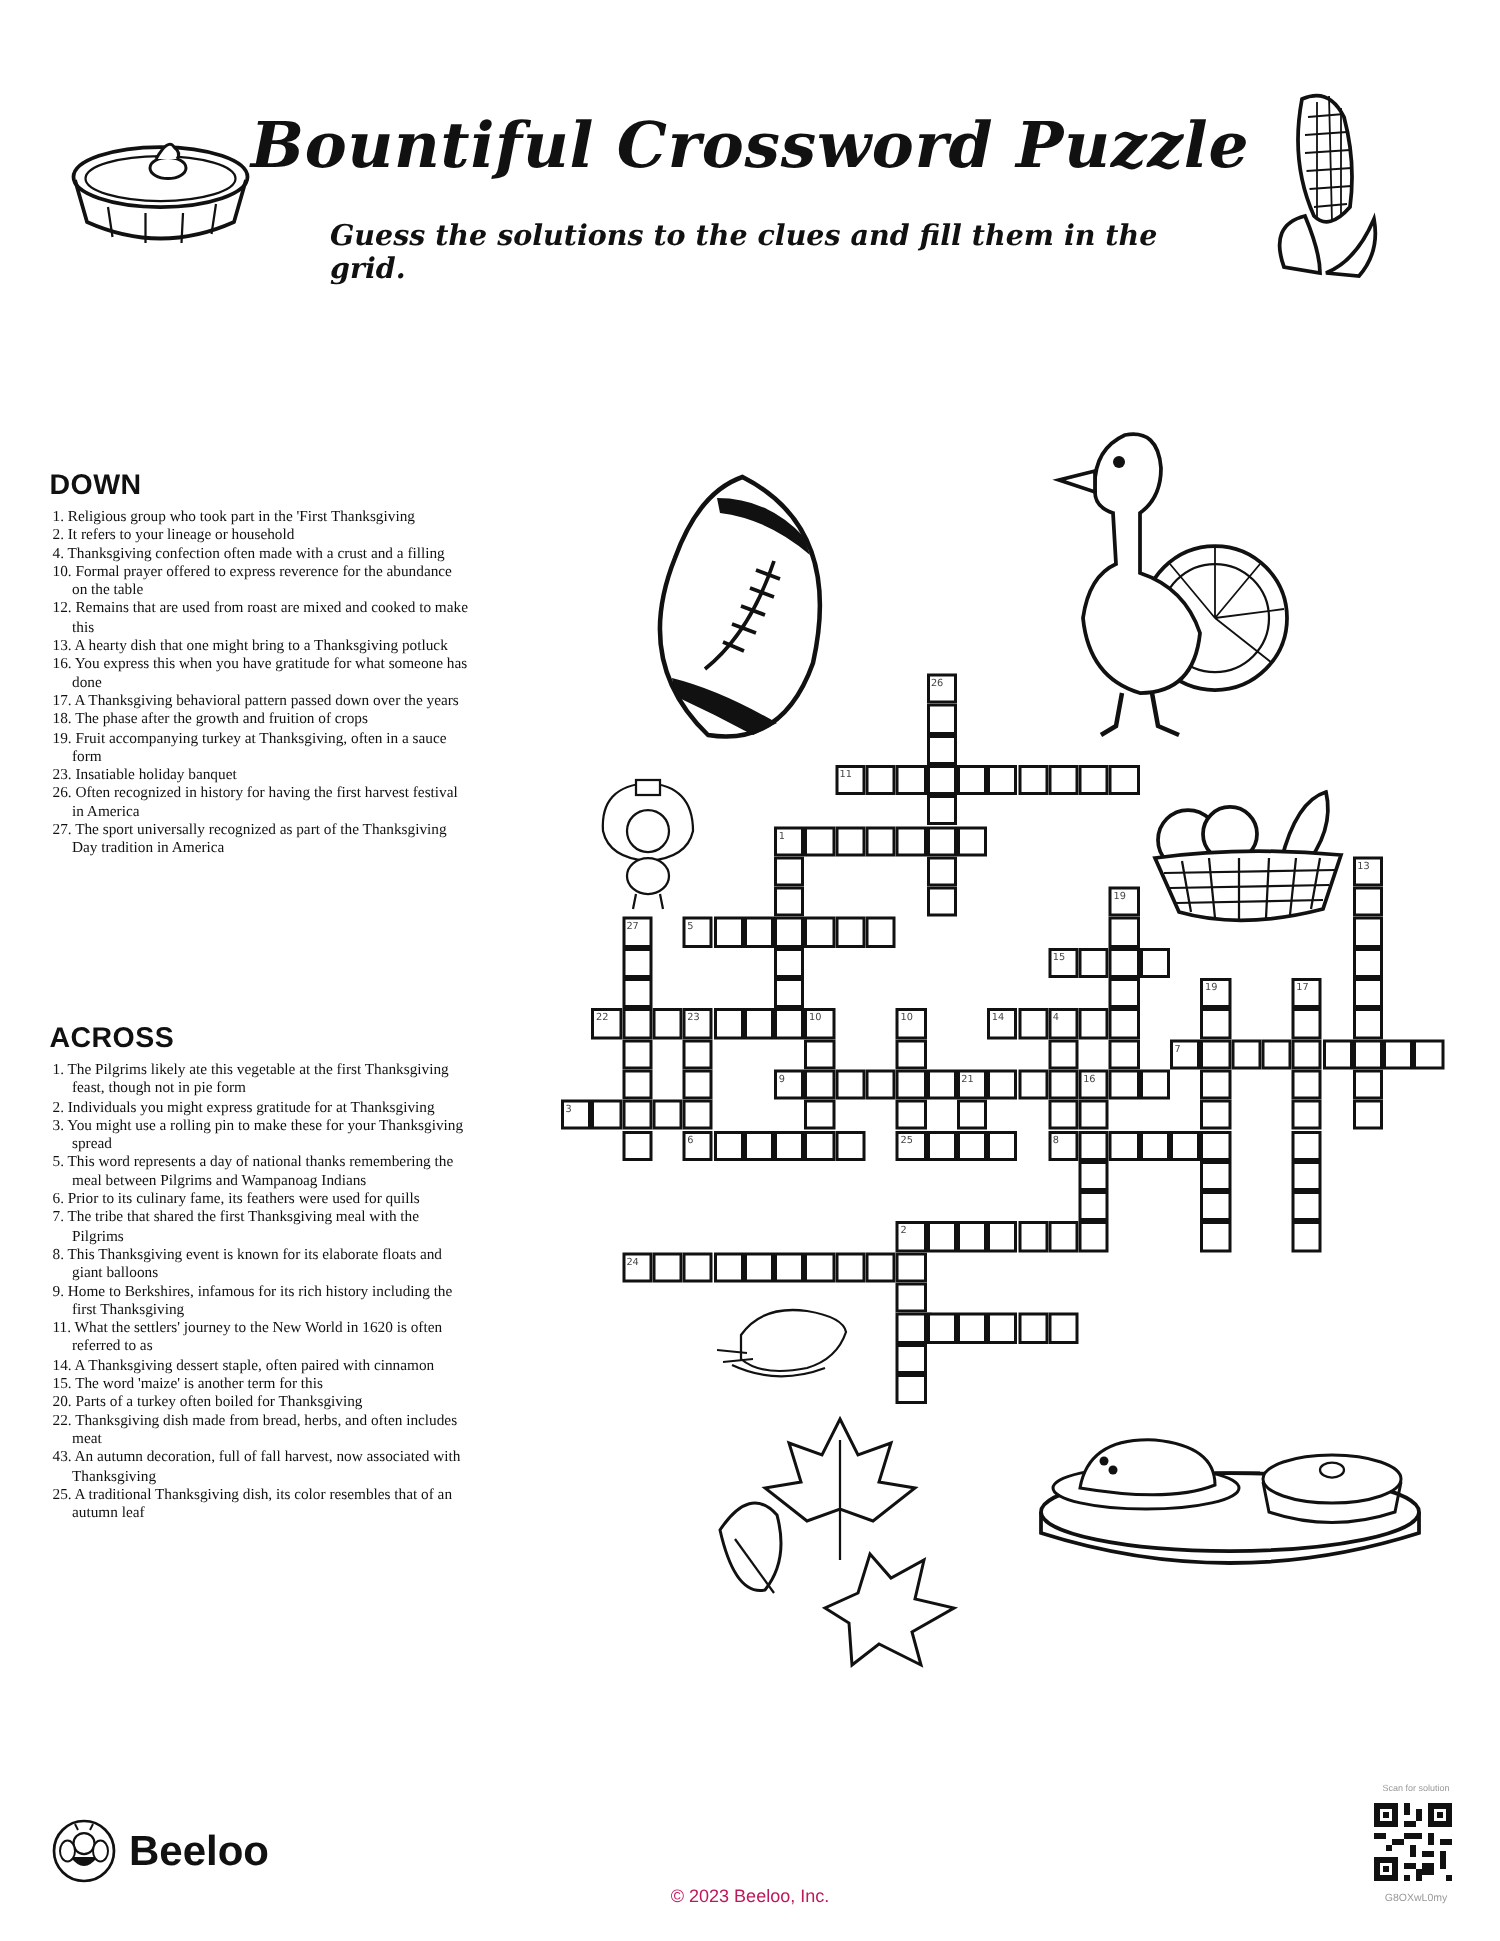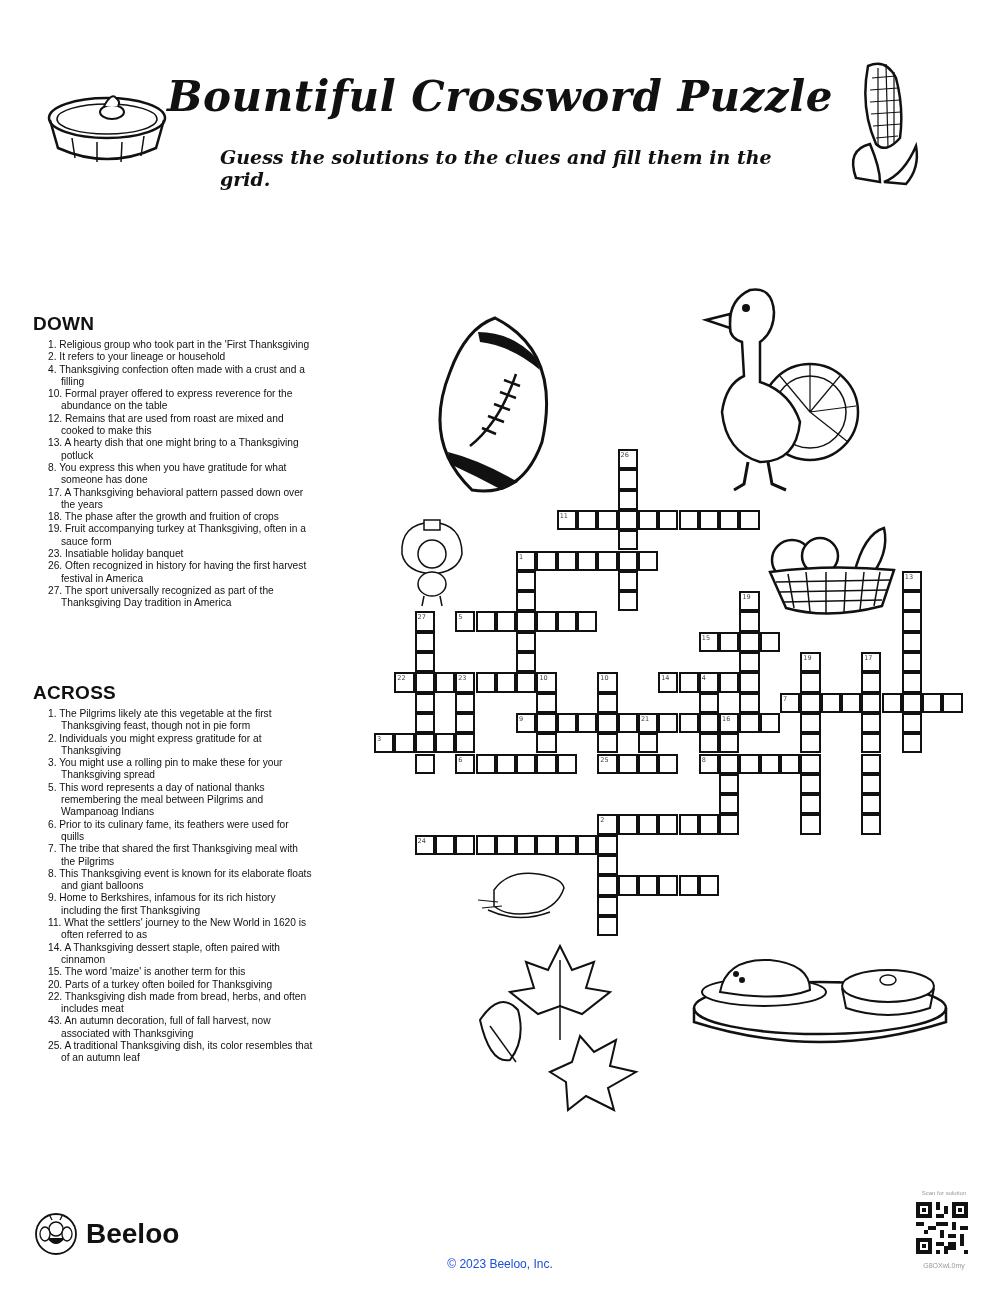--- a/index.html
+++ b/index.html
@@ -1,28 +1,28 @@
 <!DOCTYPE html>
 <html><head>
 <meta charset="utf-8">
 <style>
   html,body{margin:0;padding:0;background:#fff;}
   body{width:1000px;height:1294px;position:relative;overflow:hidden;font-family:"DejaVu Sans",sans-serif;color:#111;}
   .title{position:absolute;left:0;width:1000px;top:72px;text-align:center;font-family:"DejaVu Serif",serif;font-style:italic;font-size:42px;font-weight:bold;letter-spacing:0.5px;}
   .subtitle{position:absolute;left:220px;width:570px;top:146px;font-family:"DejaVu Serif",serif;font-style:italic;font-size:19px;font-weight:bold;}
   .clues{position:absolute;left:33px;width:280px;}
   .clues h2{margin:0 0 4px 0;font-family:"Liberation Sans",sans-serif;font-size:19px;font-weight:bold;letter-spacing:0.3px;}
-  .clue{font-family:Liberation Sans, sans-serif;font-size:10.2px;line-height:12.3px;padding-left:13px;text-indent:-13px;margin-left:15px;}
+  .clue{font-family:Liberation Serif, serif;font-size:10.2px;line-height:12.3px;padding-left:13px;text-indent:-13px;margin-left:2px;}
   .grid{position:absolute;left:0;top:0;width:1000px;height:1294px;pointer-events:none;}
   .cell{position:absolute;width:20.3px;height:20.3px;box-sizing:border-box;border:2.5px solid #111;background:#fff;pointer-events:auto;}
   .num{position:absolute;left:1px;top:0px;font-size:6.5px;color:#444;font-family:"DejaVu Sans",sans-serif;}
   .art{position:absolute;}
   .footer-logo{position:absolute;left:34px;top:1212px;display:flex;align-items:center;gap:8px;}
   .brand{font-family:"Liberation Sans",sans-serif;font-weight:bold;font-size:28px;}
-  .copyright{position:absolute;left:0;width:1000px;top:1257px;text-align:center;font-family:"Liberation Sans",sans-serif;font-size:12px;color:#1d4ed8;}
+  .copyright{position:absolute;left:0;width:1000px;top:1257px;text-align:center;font-family:"Liberation Sans",sans-serif;font-size:12px;color:#be185d;}
   .qr-label{position:absolute;left:912px;width:64px;text-align:center;font-family:"Liberation Sans",sans-serif;font-size:6px;color:#999;}
 </style>
 </head>
 <body>
 
 <div class="title">Bountiful Crossword Puzzle</div>
 <div class="subtitle">Guess the solutions to the clues and fill them in the grid.</div>
 
 <svg class="art" style="left:42px;top:86px" width="130" height="80" viewBox="0 0 130 80">
   <ellipse cx="65" cy="32" rx="58" ry="20" fill="#fff" stroke="#111" stroke-width="2.5"></ellipse>
@@ -113,21 +113,21 @@
 
 <div class="clues" style="top:313px">
   <h2>DOWN</h2>
   <div id="down-list">
       <div class="clue">1. Religious group who took part in the 'First Thanksgiving</div>
       <div class="clue">2. It refers to your lineage or household</div>
       <div class="clue">4. Thanksgiving confection often made with a crust and a filling</div>
       <div class="clue">10. Formal prayer offered to express reverence for the abundance on the table</div>
       <div class="clue">12. Remains that are used from roast are mixed and cooked to make this</div>
       <div class="clue">13. A hearty dish that one might bring to a Thanksgiving potluck</div>
-      <div class="clue">8. You express this when you have gratitude for what someone has done</div>
+      <div class="clue">16. You express this when you have gratitude for what someone has done</div>
       <div class="clue">17. A Thanksgiving behavioral pattern passed down over the years</div>
       <div class="clue">18. The phase after the growth and fruition of crops</div>
       <div class="clue">19. Fruit accompanying turkey at Thanksgiving, often in a sauce form</div>
       <div class="clue">23. Insatiable holiday banquet</div>
       <div class="clue">26. Often recognized in history for having the first harvest festival in America</div>
       <div class="clue">27. The sport universally recognized as part of the Thanksgiving Day tradition in America</div>
     </div>
 </div>
 <div class="clues" style="top:682px">
   <h2>ACROSS</h2>

